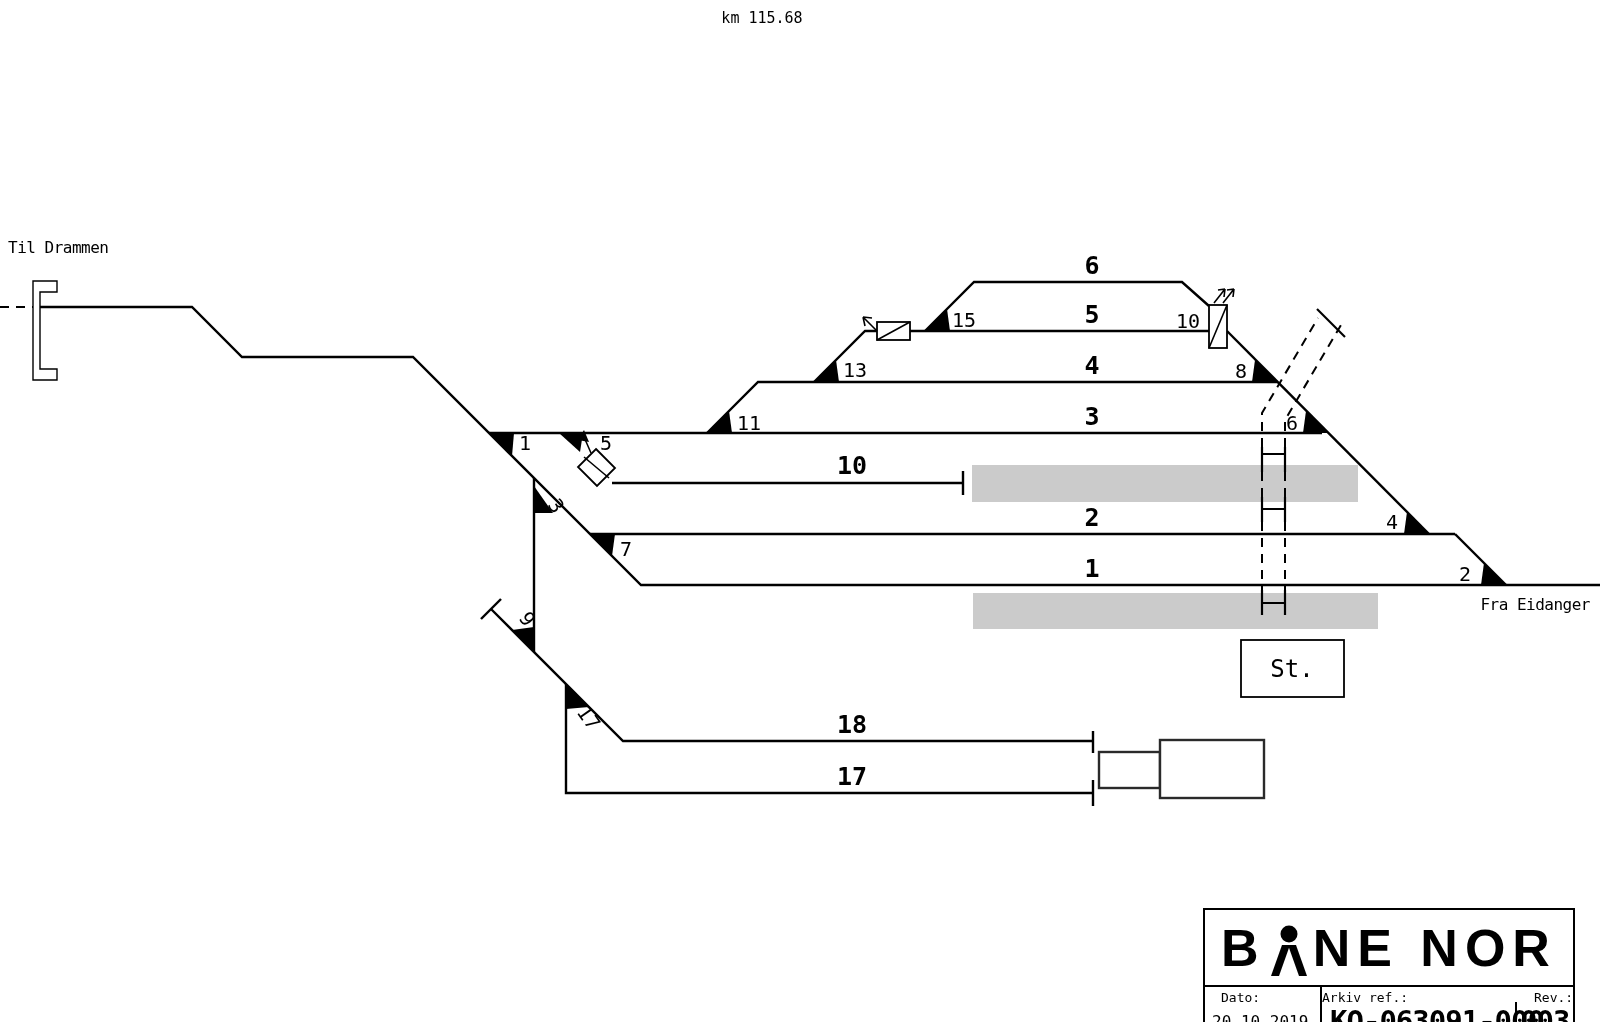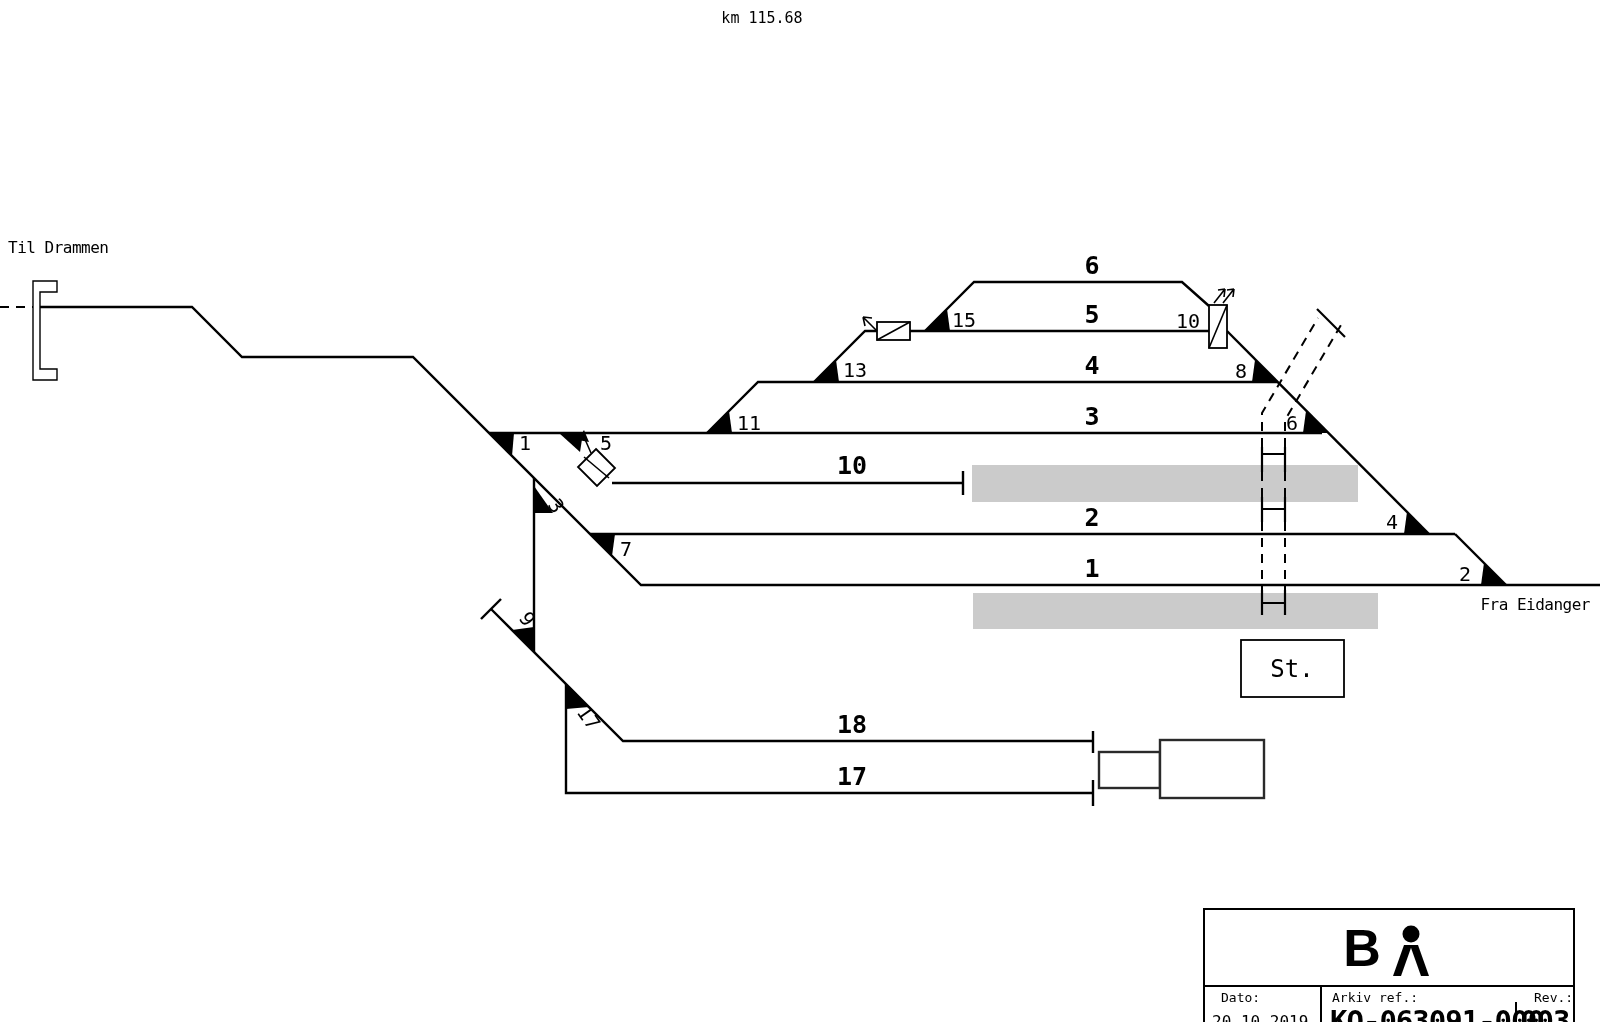--- a/index.html
+++ b/index.html
@@ -153,27 +153,28 @@
 </svg>
 
 <div class="tb">
   <div class="tb-logo">
     <span class="tb-logo-text">B</span>
     <svg width="44" height="58" viewBox="0 0 44 58">
       <circle cx="22" cy="15" r="8.5" fill="#000"></circle>
       <polygon points="15,26 23,26 12,57 4,57" fill="#000"></polygon>
       <polygon points="21,26 29,26 40,57 32,57" fill="#000"></polygon>
     </svg>
+    <span class="tb-logo-text">NE NOR</span>
   </div>
   <div class="tb-bottom">
     <div class="tb-cell-left">
       <span class="tb-label" style="left:16px;">Dato:</span>
       <span class="tb-value-sm">20.10.2019</span>
     </div>
     <div class="tb-cell-right">
-      <span class="tb-label" style="left:10px;">Arkiv ref.:</span>
+      <span class="tb-label" style="left:0;">Arkiv ref.:</span>
       <span class="tb-label" style="left:212px;">Rev.:</span>
       <span class="tb-value-big" style="left:8px;">KO-063091-000</span>
       <div class="tb-divider"></div>
       <span class="tb-value-big" style="left:198px;">003</span>
     </div>
   </div>
 </div>
 
 </body></html>

